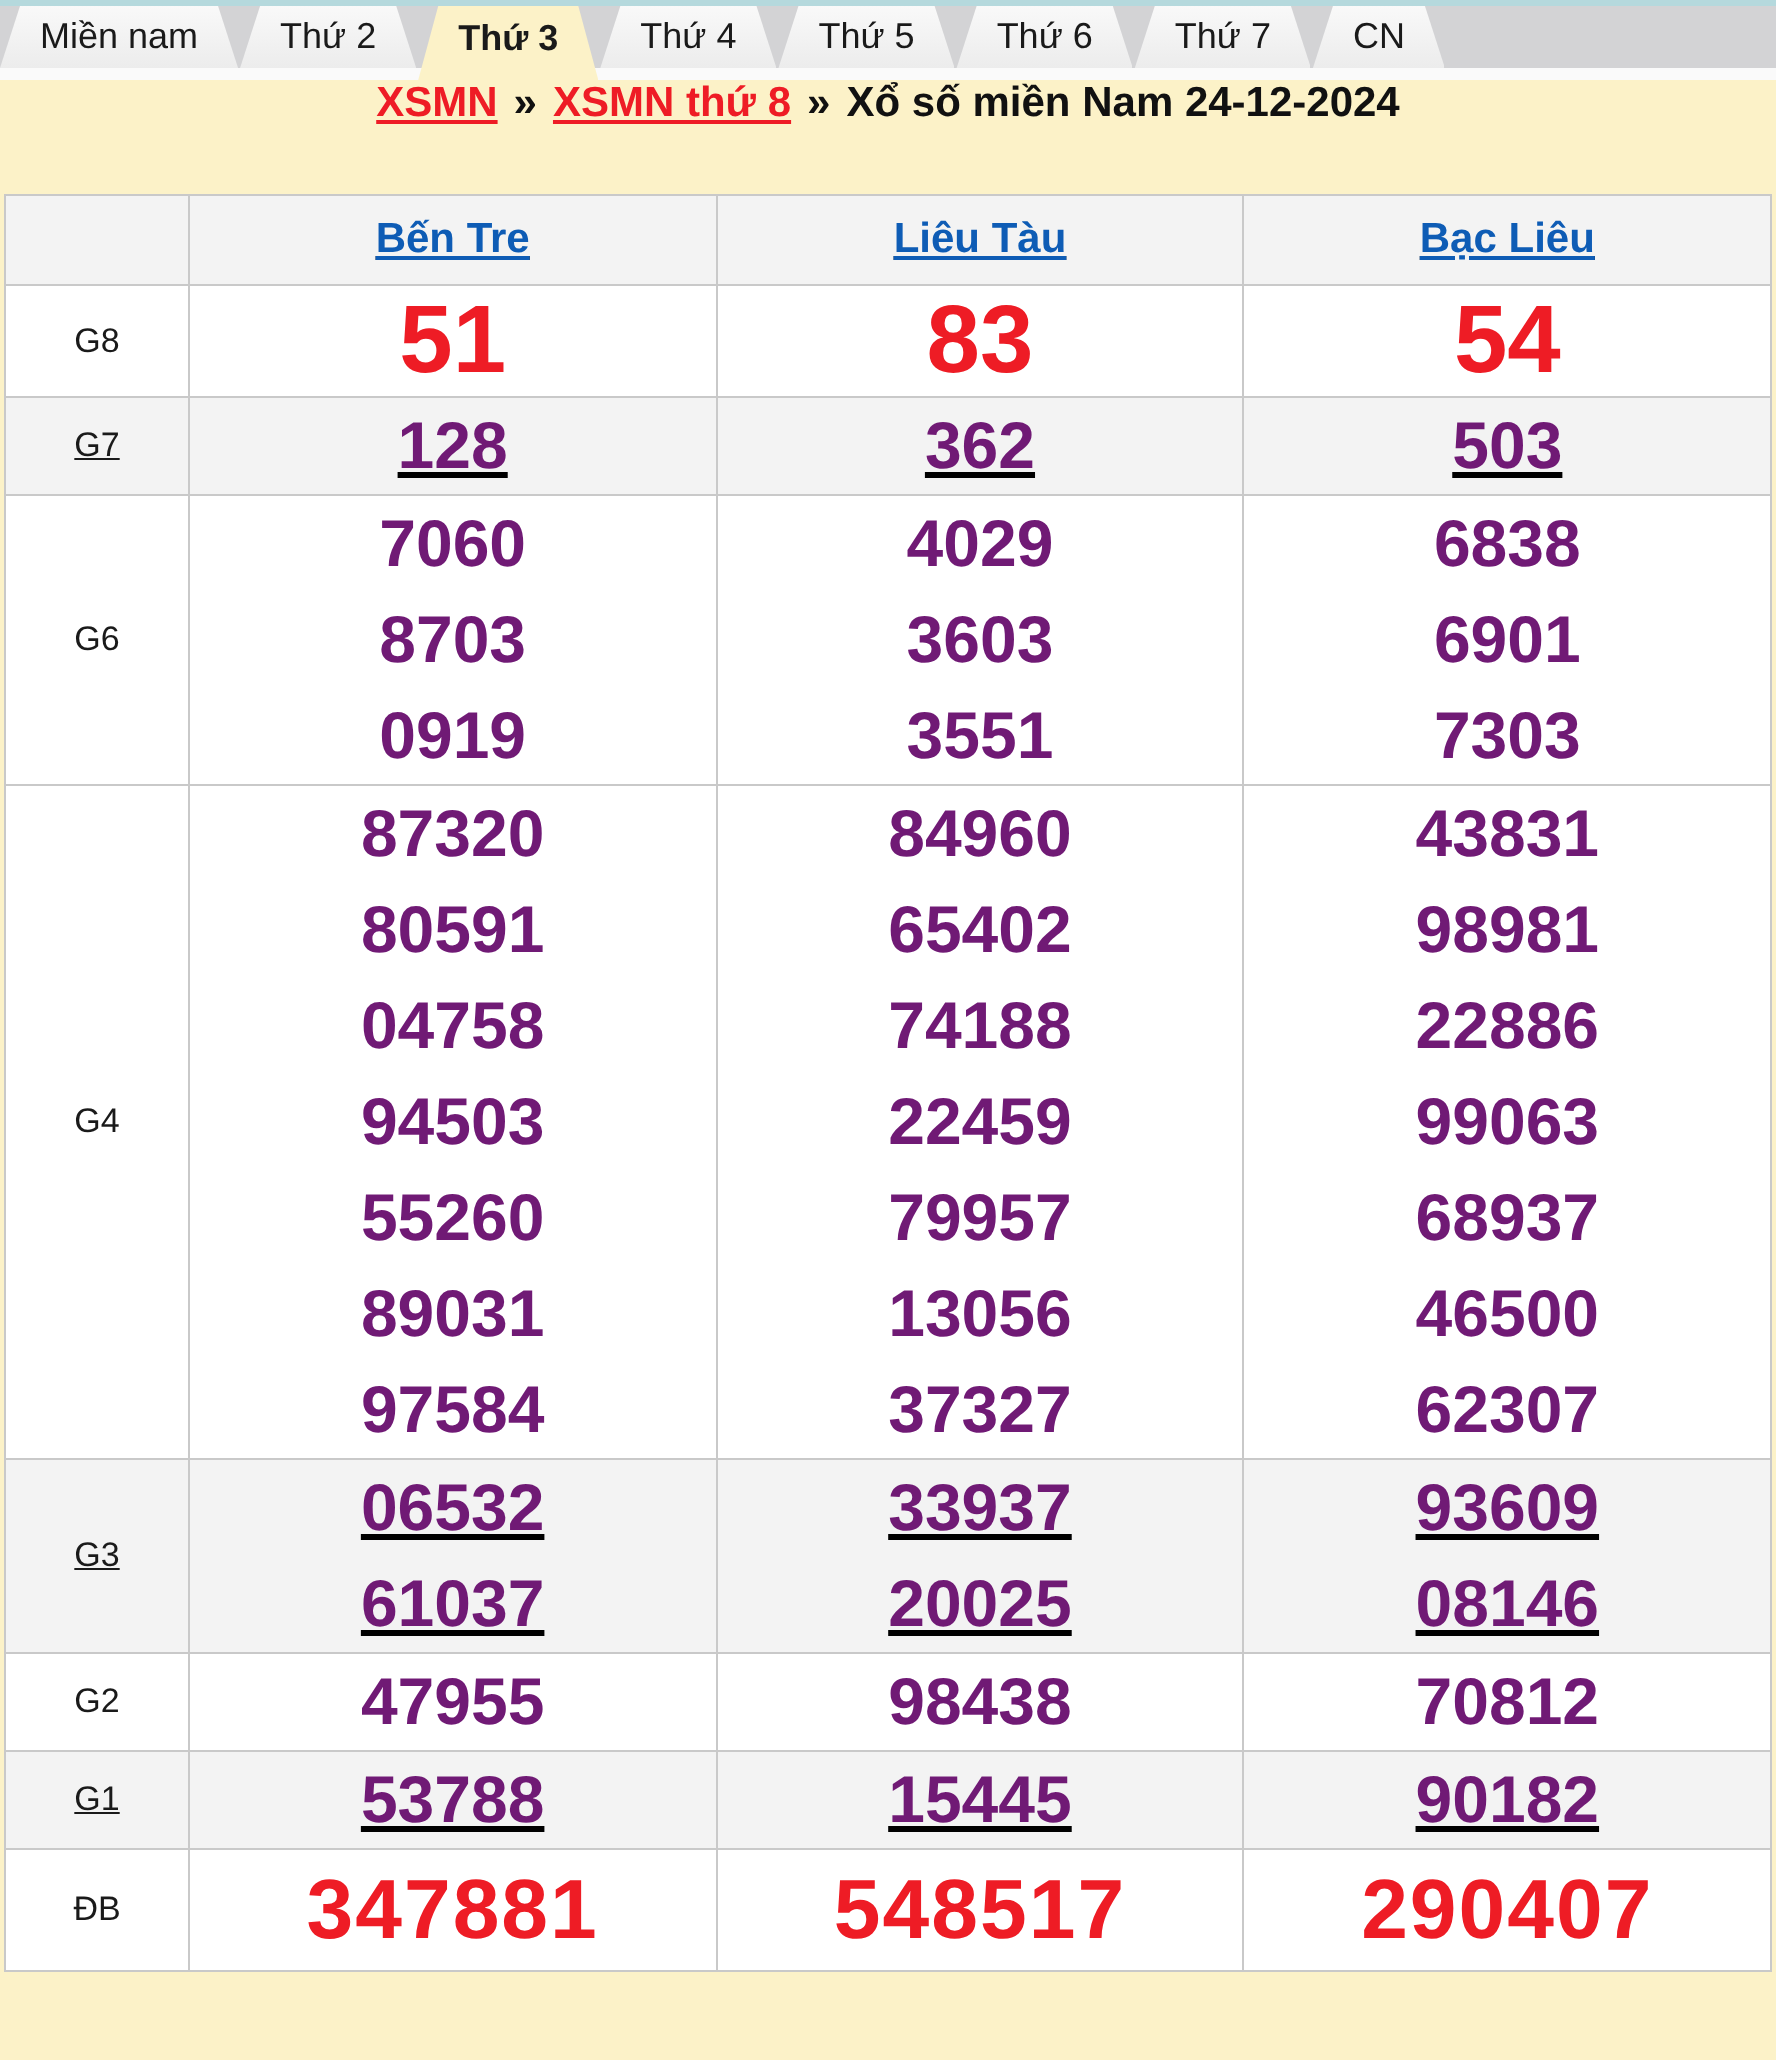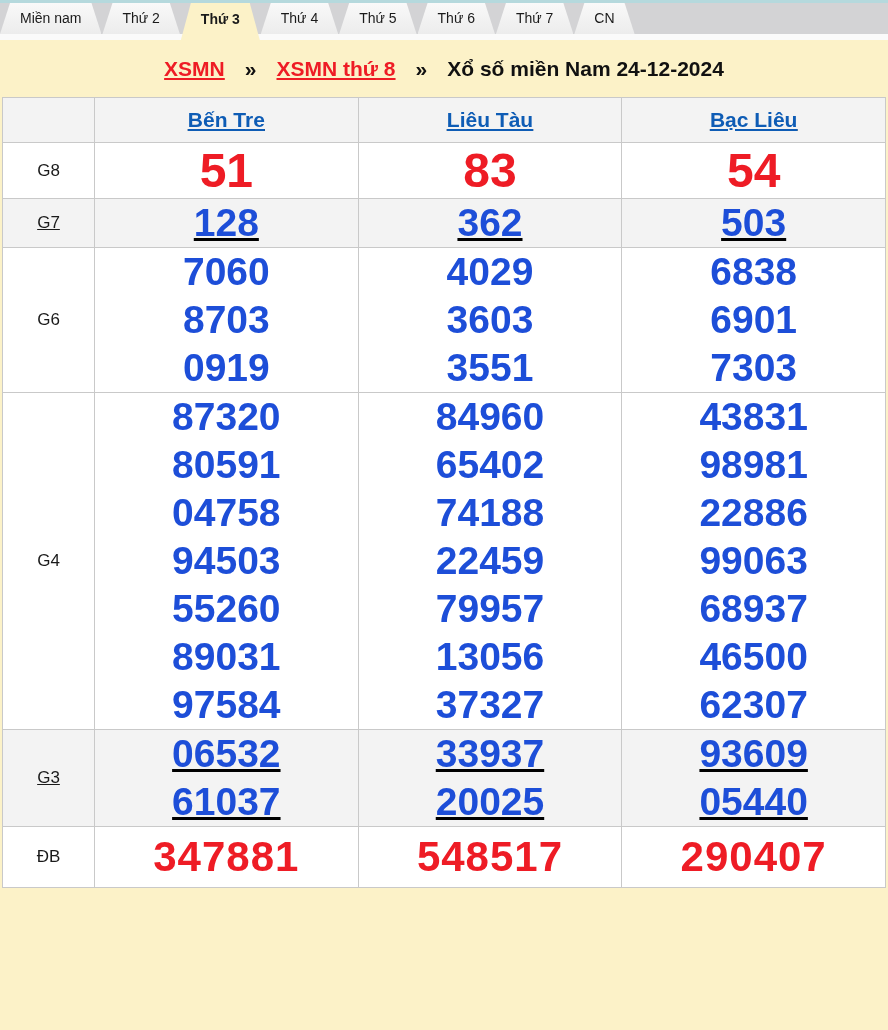--- a/index.html
+++ b/index.html
@@ -27,45 +27,45 @@
   .tabbar{
     height:37px;
     background:linear-gradient(to bottom, var(--bar-gray) 0, var(--bar-gray) 31px, var(--strip) 31px, var(--strip) 37px);
     display:flex;
     align-items:flex-start;
   }
   .tab{
     height:31px;
     line-height:31px;
     padding:0 20px;
-    font-size:14px;
+    font-size:18px;
     color:#1a1a1a;
     background:linear-gradient(to bottom,#f9f9f9,#ececec);
     clip-path:polygon(10px 0, calc(100% - 10px) 0, 100% 100%, 0 100%);
     margin-right:1px;
     cursor:pointer;
     white-space:nowrap;
   }
   .tab.active{
     height:37px;
     line-height:33px;
     background:var(--yellow);
     font-weight:bold;
   }
   
   .band{
     height:57px;
     background:var(--yellow);
     display:flex;
-    align-items:center;
+    align-items:flex-start;
     justify-content:center;
     font-size:21px;
     font-weight:bold;
     color:#111;
-    gap:20px;
+    gap:8px;
   }
   .band a{
     color:var(--red);
     text-decoration:underline;
     cursor:pointer;
   }
   .band .sep{color:#111;}
   
   table.results{
     width:884px;
@@ -93,22 +93,22 @@
     text-decoration:underline;
     cursor:pointer;
   }
   td.prize-label{
     font-size:17px;
     font-weight:normal;
     color:#1a1a1a;
   }
   .num{
     font-weight:bold;
-    font-size:39px;
-    color:#1d4ed8;
+    font-size:33px;
+    color:#701a75;
     line-height:48px;
   }
   tr.row-normal td.cell{height:48px;}
   tr.row-g8 td.cell{height:55px;}
   tr.row-db td.cell{height:60px;}
   tr.row-g8 .num{color:var(--red);font-size:48px;line-height:55px;}
   tr.row-db .num{color:var(--red);font-size:42px;line-height:60px;letter-spacing:1px;}
 </style>
 </head>
 <body>
@@ -227,21 +227,45 @@
         <td class="cell">
           <div class="num">06532</div>
           <div class="num">61037</div>
         </td>
         <td class="cell">
           <div class="num">33937</div>
           <div class="num">20025</div>
         </td>
         <td class="cell">
           <div class="num">93609</div>
-          <div class="num">05440</div>
+          <div class="num">08146</div>
+        </td>
+      </tr>
+      <tr class="white row-normal">
+        <td class="prize-label">G2</td>
+        <td class="cell">
+          <div class="num">47955</div>
+        </td>
+        <td class="cell">
+          <div class="num">98438</div>
+        </td>
+        <td class="cell">
+          <div class="num">70812</div>
+        </td>
+      </tr>
+      <tr class="gray row-normal">
+        <td class="prize-label">G1</td>
+        <td class="cell">
+          <div class="num">53788</div>
+        </td>
+        <td class="cell">
+          <div class="num">15445</div>
+        </td>
+        <td class="cell">
+          <div class="num">90182</div>
         </td>
       </tr>
       <tr class="white row-db">
         <td class="prize-label">ĐB</td>
         <td class="cell">
           <div class="num">347881</div>
         </td>
         <td class="cell">
           <div class="num">548517</div>
         </td>

